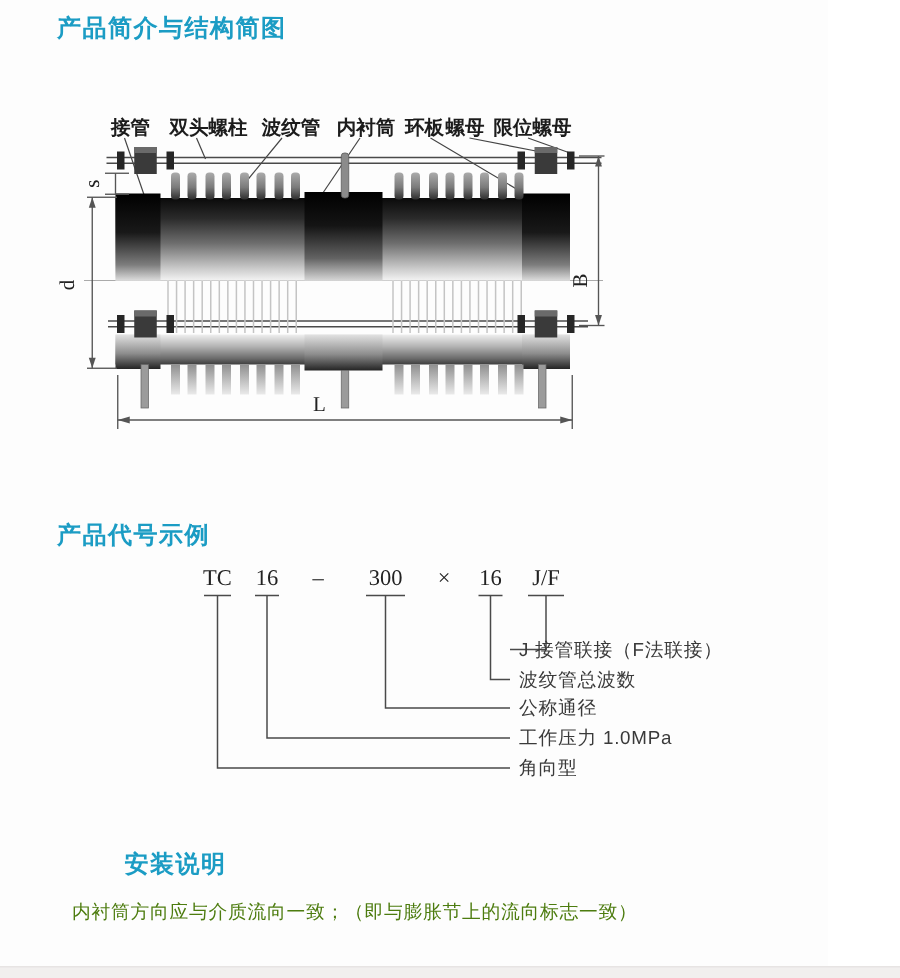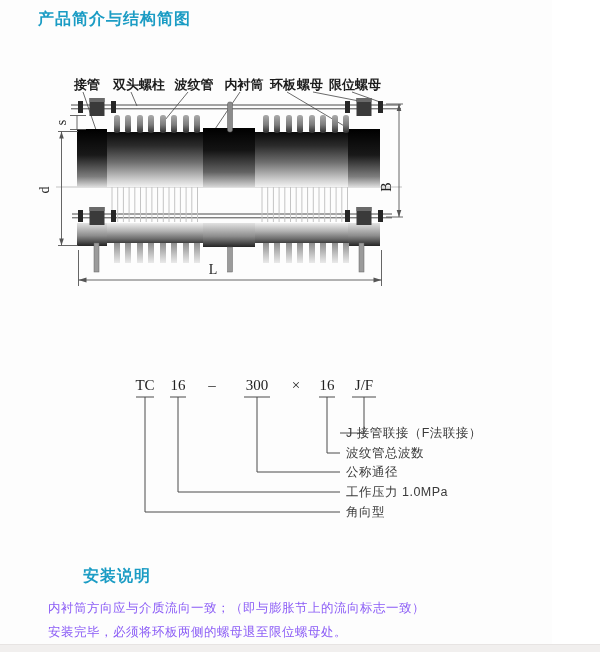--- a/index.html
+++ b/index.html
@@ -16,21 +16,21 @@
     font-size:16px;font-weight:bold;color:#1b9cc4;
     letter-spacing:1px;margin:0;
   }
   #h-intro{top:9px;}
   #h-code{top:347px;}
   #h-install{top:566px;margin-left:45px;}
   .diagram-svg{position:absolute;left:0;top:60px;}
   .code-svg{position:absolute;left:100px;top:373px;}
   .install-text{
     position:absolute;left:48px;top:597px;width:520px;
-    font-size:12.5px;line-height:23.5px;color:#8b5cf6;
+    font-size:12.5px;line-height:23.5px;color:#4d7c0f;
     letter-spacing:0.5px;
   }
   .install-text div{white-space:nowrap;}
   .bottom-edge{
     position:absolute;left:0;bottom:0;width:600px;height:7px;
     background:#f1efee;border-top:1px solid #e7e4e3;
   }
   .part-label{font-size:13px;font-weight:600;fill:#1c1c1c;}
   .dim-label{font-family:"Liberation Serif","DejaVu Serif",serif;font-size:14px;fill:#222;}
   .dim-line{stroke:#555;stroke-width:0.9;fill:none;}
@@ -268,20 +268,21 @@
     <g>
       <line class="dim-line" x1="78.5" y1="190" x2="78.5" y2="226"></line>
       <line class="dim-line" x1="381.5" y1="190" x2="381.5" y2="226"></line>
       <line class="dim-line" x1="78.5" y1="220" x2="381.5" y2="220"></line>
       <path d="M78.5,220 l8,-2.4 v4.8 z" fill="#555"></path>
       <path d="M381.5,220 l-8,-2.4 v4.8 z" fill="#555"></path>
       <text class="dim-label" x="213" y="214" text-anchor="middle">L</text>
     </g>
   </svg>
 
+  <h2 id="h-code" class="heading">产品代号示例</h2>
 
   <svg class="code-svg" width="400" height="152" viewBox="0 0 400 152" xmlns="http://www.w3.org/2000/svg">
 
     <g>
       <text class="code-seg" x="45" y="17" text-anchor="middle">TC</text>
       <text class="code-seg" x="78" y="17" text-anchor="middle">16</text>
       <text class="code-seg" x="112" y="17" text-anchor="middle">–</text>
       <text class="code-seg" x="157" y="17" text-anchor="middle">300</text>
       <text class="code-seg" x="196" y="17" text-anchor="middle">×</text>
       <text class="code-seg" x="227" y="17" text-anchor="middle">16</text>
@@ -310,17 +311,16 @@
       <text class="code-meaning" x="246" y="103">公称通径</text>
       <text class="code-meaning" x="246" y="123">工作压力 1.0MPa</text>
       <text class="code-meaning" x="246" y="143">角向型</text>
     </g>
   </svg>
 
   <h2 id="h-install" class="heading">安装说明</h2>
 
   <div class="install-text">
     <div>内衬筒方向应与介质流向一致；（即与膨胀节上的流向标志一致）</div>
-    <div>安装完毕，必须将环板两侧的螺母退至限位螺母处。</div>
   </div>
 
   <div class="bottom-edge"></div>
 </div>
 
 </body></html>

